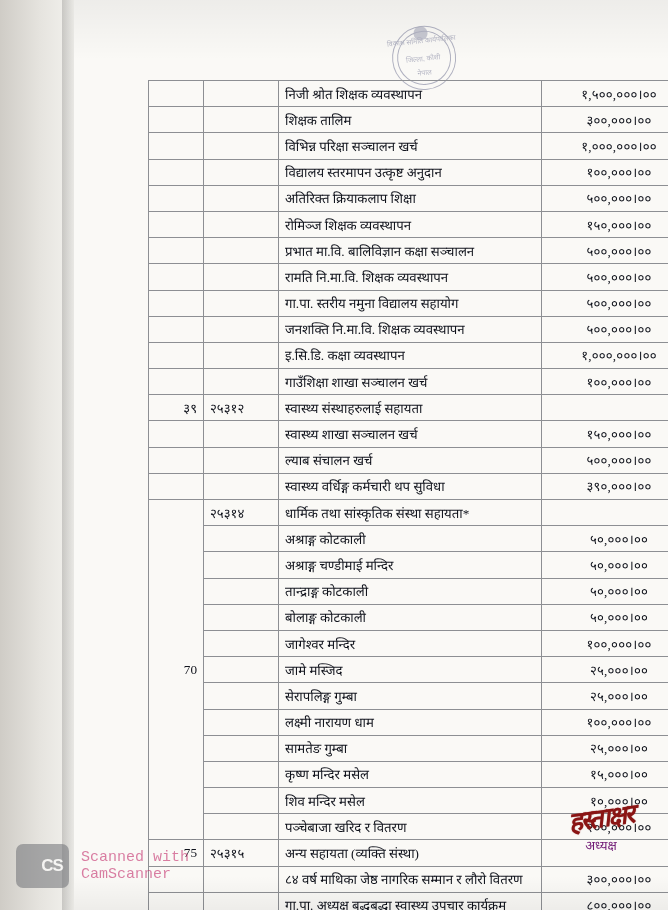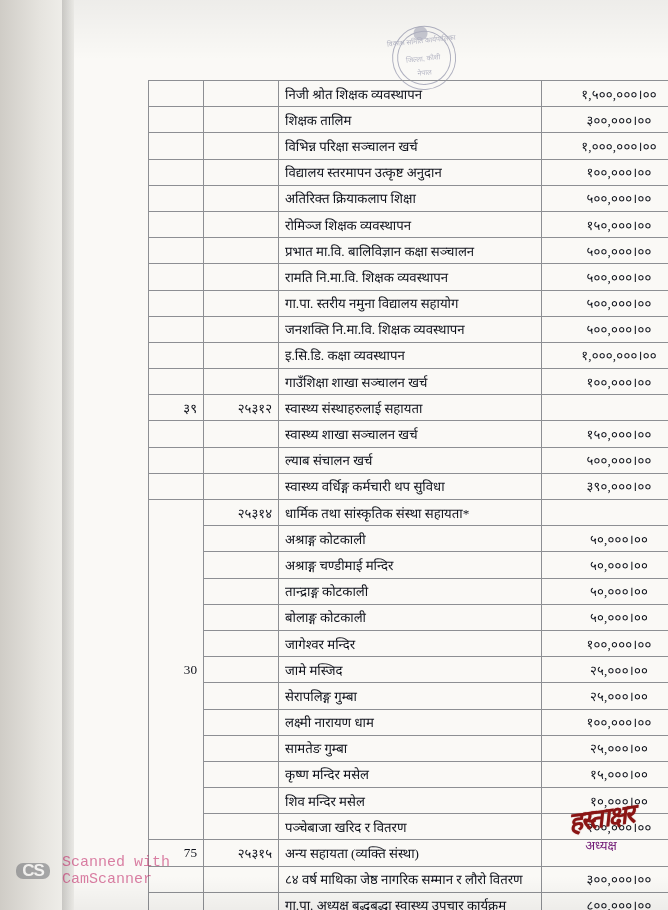--- a/index.html
+++ b/index.html
@@ -96,21 +96,21 @@
     border: 1px solid #8d8f93;
     height: 25.2px;
     padding: 0 6px;
     font-size: 13.2px;
     color: #10131c;
     vertical-align: middle;
     white-space: nowrap;
     overflow: hidden;
   }
   td.c-sn  { width: 42px;  text-align: right; }
-  td.c-code{ width: 62px;  text-align: right; font-family: Liberation Serif, serif; }
+  td.c-code{ width: 62px;  text-align: left; font-family: Liberation Serif, serif; }
   td.c-desc{ width: 250px; text-align: left; padding-left: 7px; border-radius: 10px; }
   td.c-amt { width: 142px; text-align: center; letter-spacing: .2px; }
 
   .merged { vertical-align: middle; text-align: center; }
 
   
   .signature {
     position: absolute;
     left: 548px;
     top: 806px;
@@ -141,29 +141,30 @@
   .cam {
     position: absolute;
     left: 16px;
     bottom: 22px;
     display: flex;
     align-items: center;
     gap: 12px;
     opacity: .55;
   }
   .cam .cs-logo {
-    width: 34px; height: 16px;
+    width: 34px; height: 44px;
     border-radius: 7px;
     background: #6f7176;
     color: #ffffff;
     font-family: "Liberation Sans", sans-serif;
     font-weight: bold;
     font-size: 17px;
     display: flex; align-items: center; justify-content: center;
     letter-spacing: -1px;
+    padding-left: 19px;
   }
   .cam .cs-text {
     font-family: Liberation Mono, monospace;
     color: #be185d;
     font-size: 15px;
     line-height: 17px;
   }
   .edge-bottom {
     position:absolute; left:74px; right:0; bottom:0; height:34px;
     background: linear-gradient(to top, rgba(0,0,0,0.05), rgba(0,0,0,0));
@@ -281,21 +282,21 @@
         <td class="c-amt">५००,०००।००</td>
       </tr>
       <tr>
         <td class="c-sn"></td>
         <td class="c-code"></td>
         <td class="c-desc">स्वास्थ्य वर्धिङ्ग कर्मचारी थप सुविधा</td>
         <td class="c-amt">३९०,०००।००</td>
       </tr>
 
       <tr>
-        <td class="c-sn merged" rowspan="13">30</td>
+        <td class="c-sn merged" rowspan="13">70</td>
         <td class="c-code">२५३१४</td>
         <td class="c-desc">धार्मिक तथा सांस्कृतिक संस्था सहायता*</td>
         <td class="c-amt"></td>
       </tr>
       <tr>
         <td class="c-code"></td>
         <td class="c-desc">अश्राङ्ग कोटकाली</td>
         <td class="c-amt">५०,०००।००</td>
       </tr>
       <tr>

